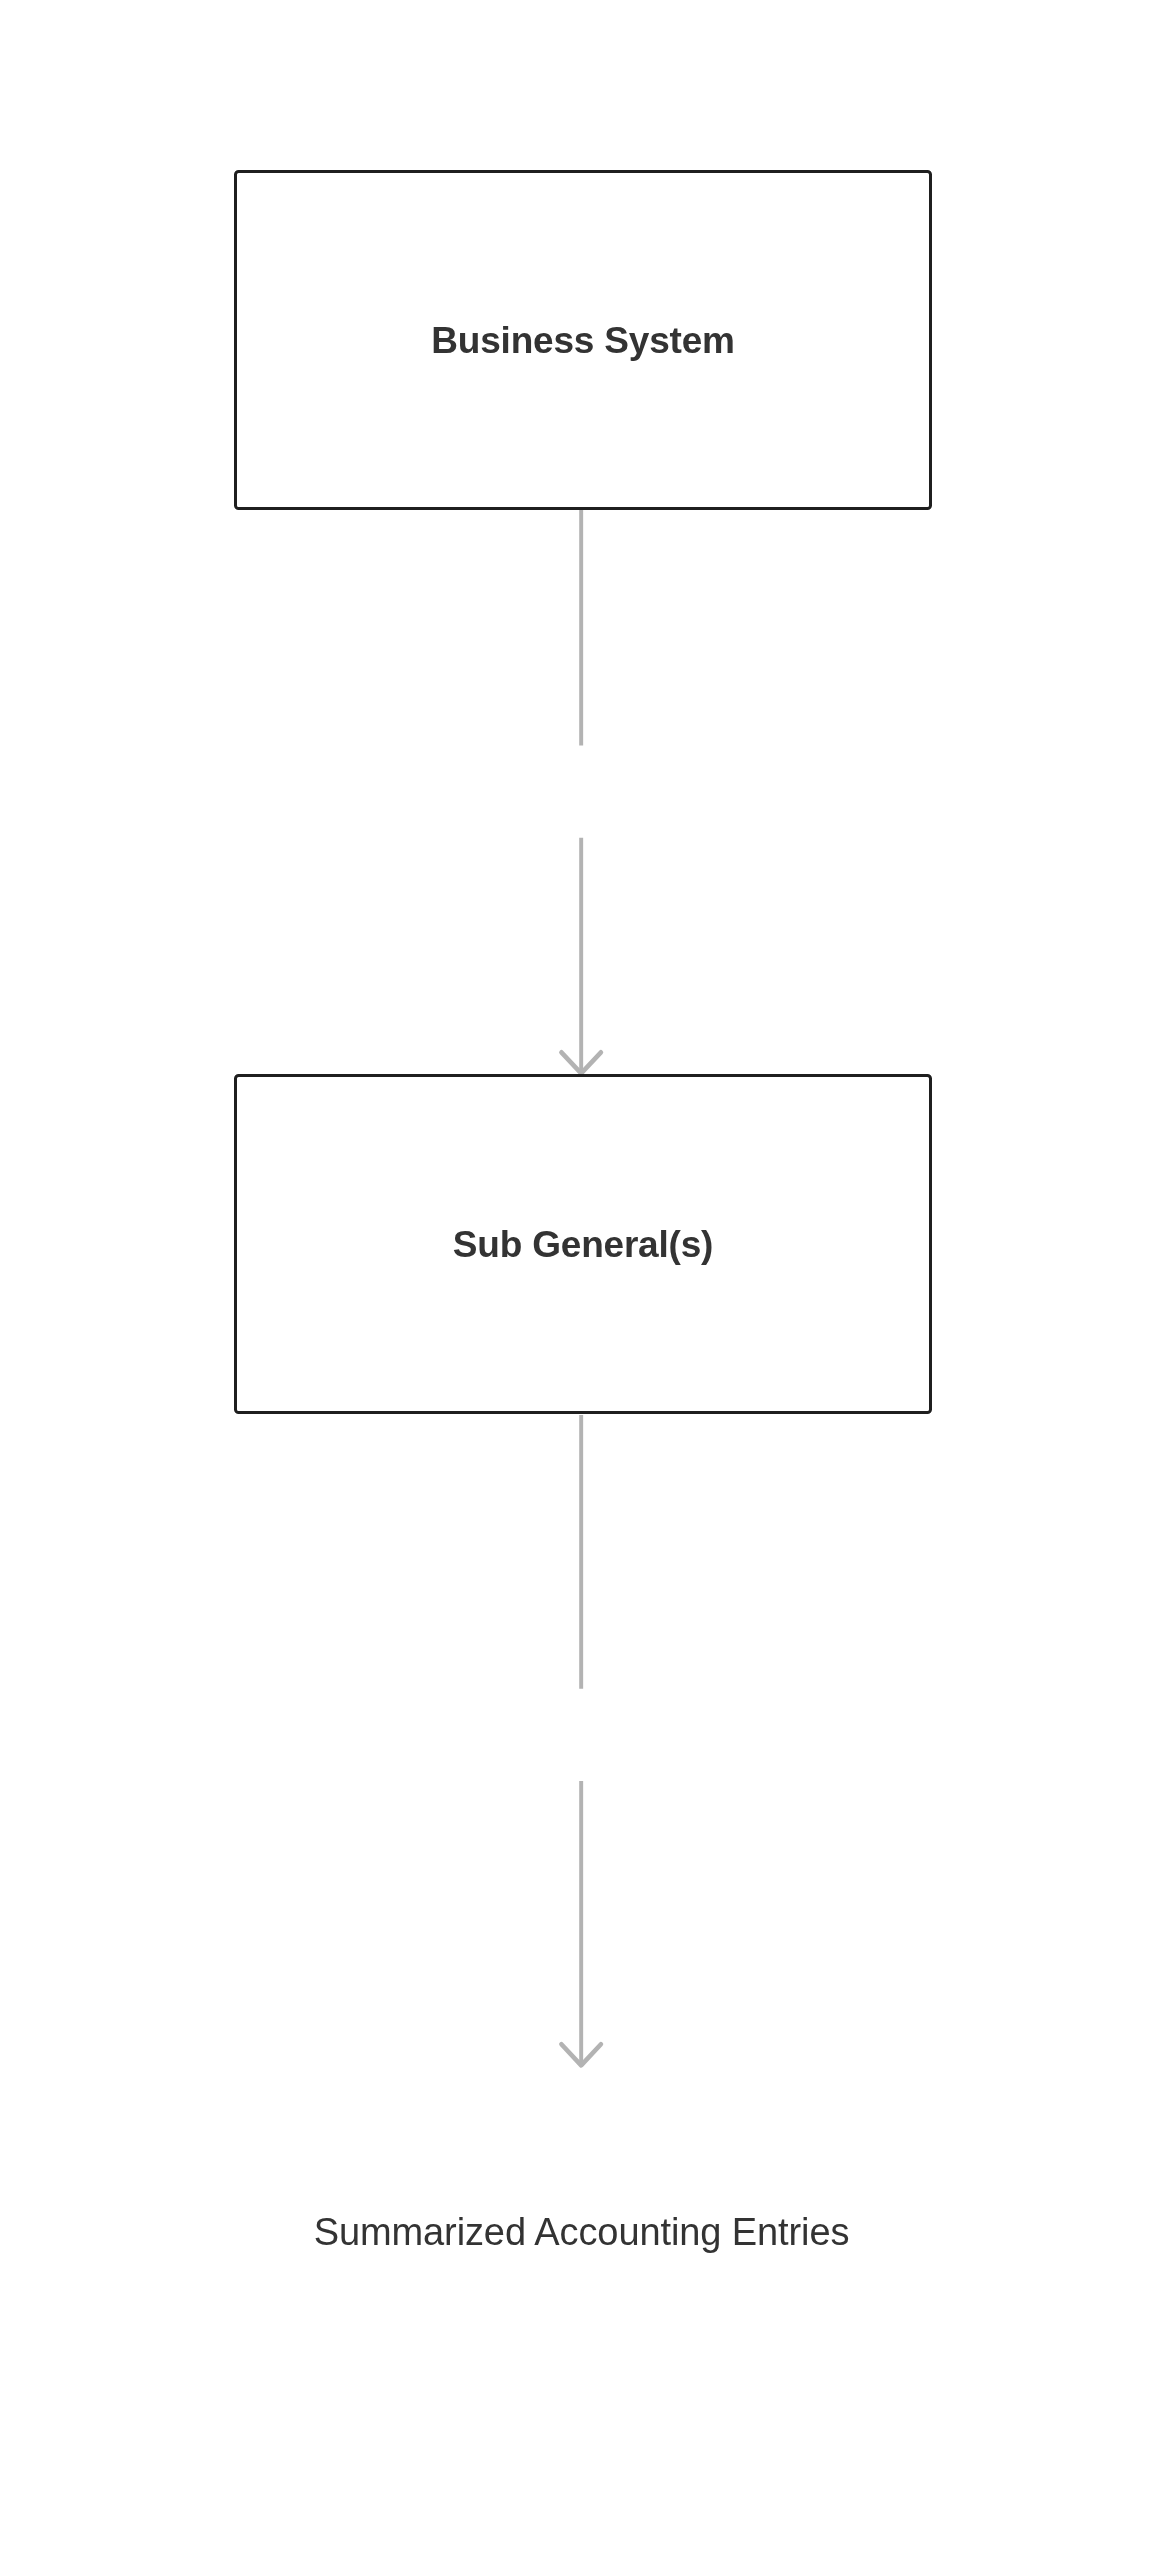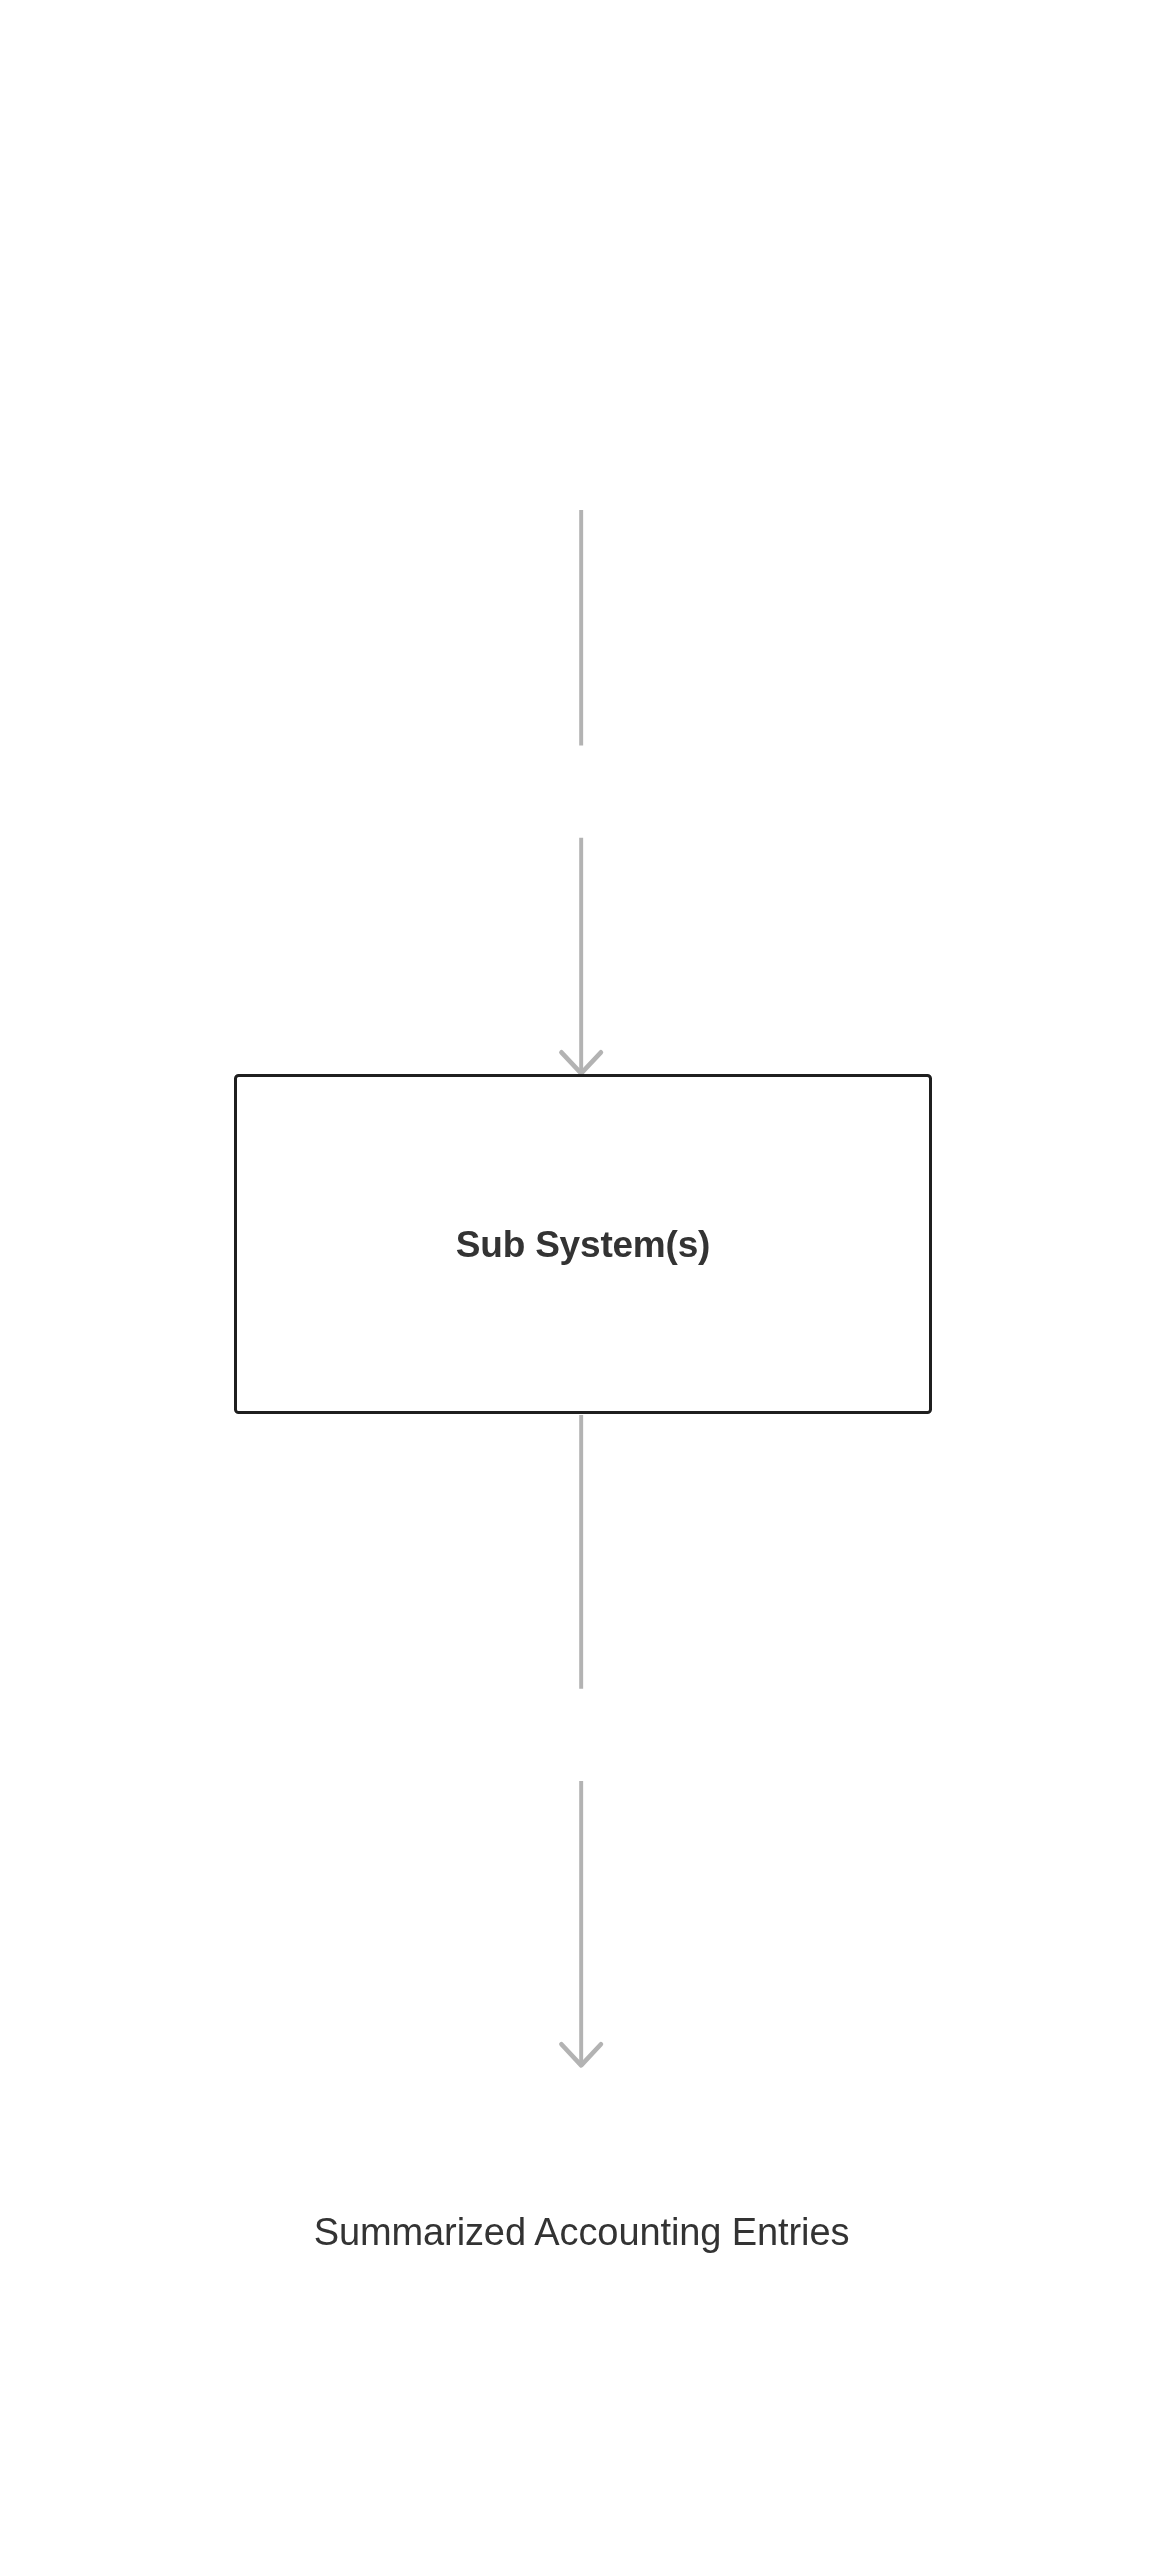--- a/index.html
+++ b/index.html
@@ -102,37 +102,40 @@
   }
 
   #label-financial-events   { top: 775px; }
   #label-summarized-entries { top: 794px; }
 </style>
 </head>
 <body>
 
 <div id="diagram-canvas">
 
+  <div id="node-business-system" class="node">
+    <div class="node-label">Business System</div>
+  </div>
 
   <div id="edge-financial-events" class="edge">
     <svg viewBox="0 0 1767 860" width="1163" height="566">
 
       <line class="edge-line" x1="883" y1="0" x2="883" y2="358"></line>
 
       <line class="edge-line" x1="883" y1="498" x2="883" y2="854"></line>
 
       <polyline class="edge-arrowhead" points="853,824 883,856 913,824"></polyline>
     </svg>
     <div id="label-financial-events" class="edge-label">
       <span>Financial Events</span>
     </div>
   </div>
 
   <div id="node-sub-ledger" class="node">
-    <div class="node-label">Sub System(s)</div>
+    <div class="node-label">Sub General(s)</div>
   </div>
 
   <div id="edge-summarized-entries" class="edge">
     <svg viewBox="0 0 1767 992" width="1163" height="653">
 
       <line class="edge-line" x1="883" y1="0" x2="883" y2="416"></line>
 
       <line class="edge-line" x1="883" y1="556" x2="883" y2="986"></line>
 
       <polyline class="edge-arrowhead" points="853,956 883,988 913,956"></polyline>

